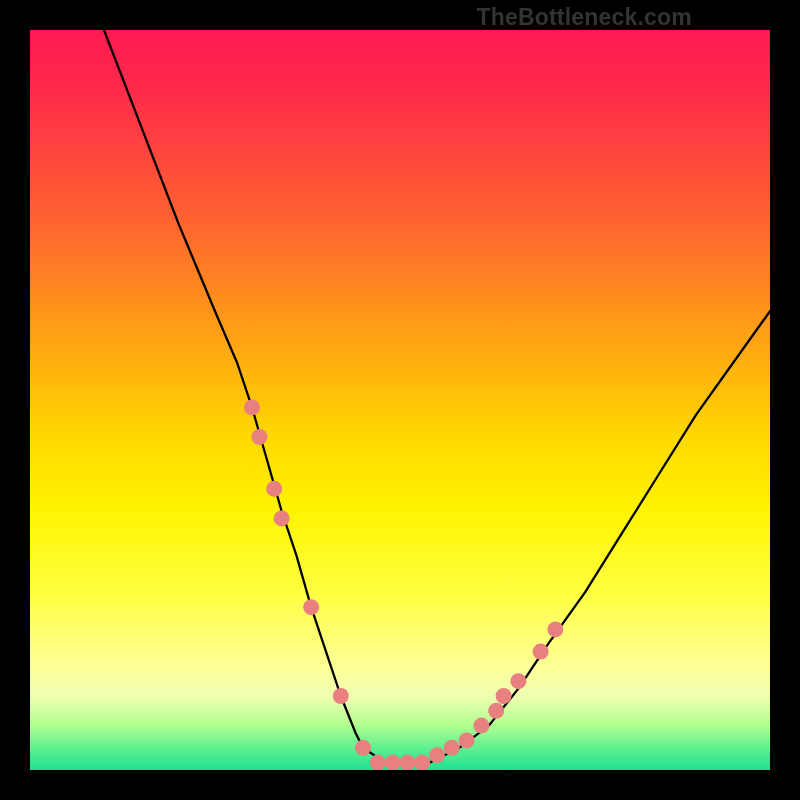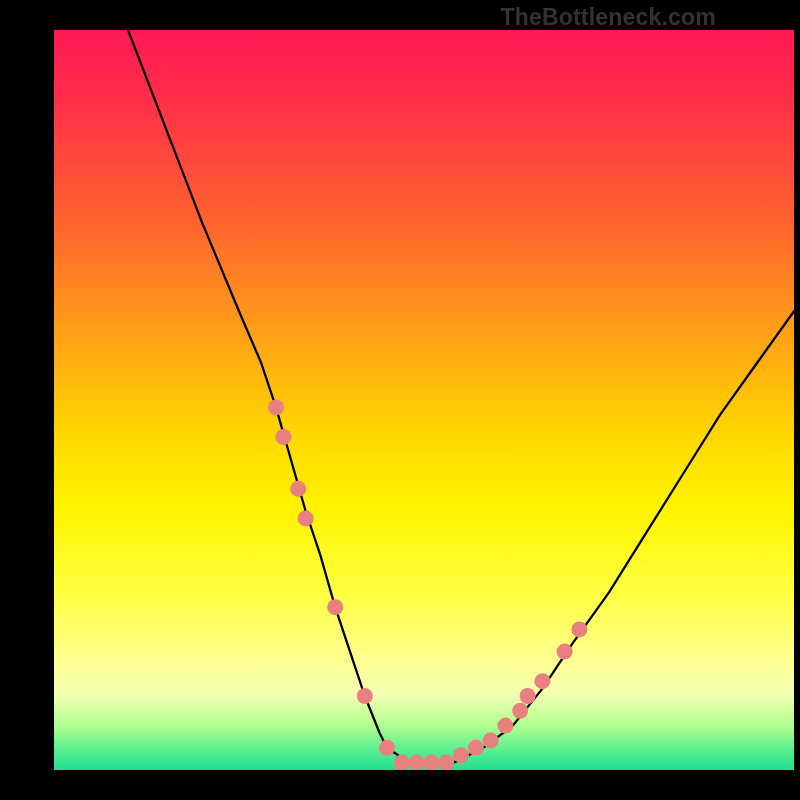--- a/index.html
+++ b/index.html
@@ -9,21 +9,20 @@
     height: 800px;
     overflow: hidden;
     background: #000;
     font-family: Arial, Helvetica, sans-serif;
   }
   .outer {
     width: 712px;
     height: 800px;
     background: #000;
     position: relative;
-    margin-left: 24px;
   }
   .watermark {
     position: absolute;
     top: 4px;
     right: 20px;
     color: #333;
     font-size: 23px;
     font-weight: 600;
     letter-spacing: 0.2px;
     z-index: 10;

